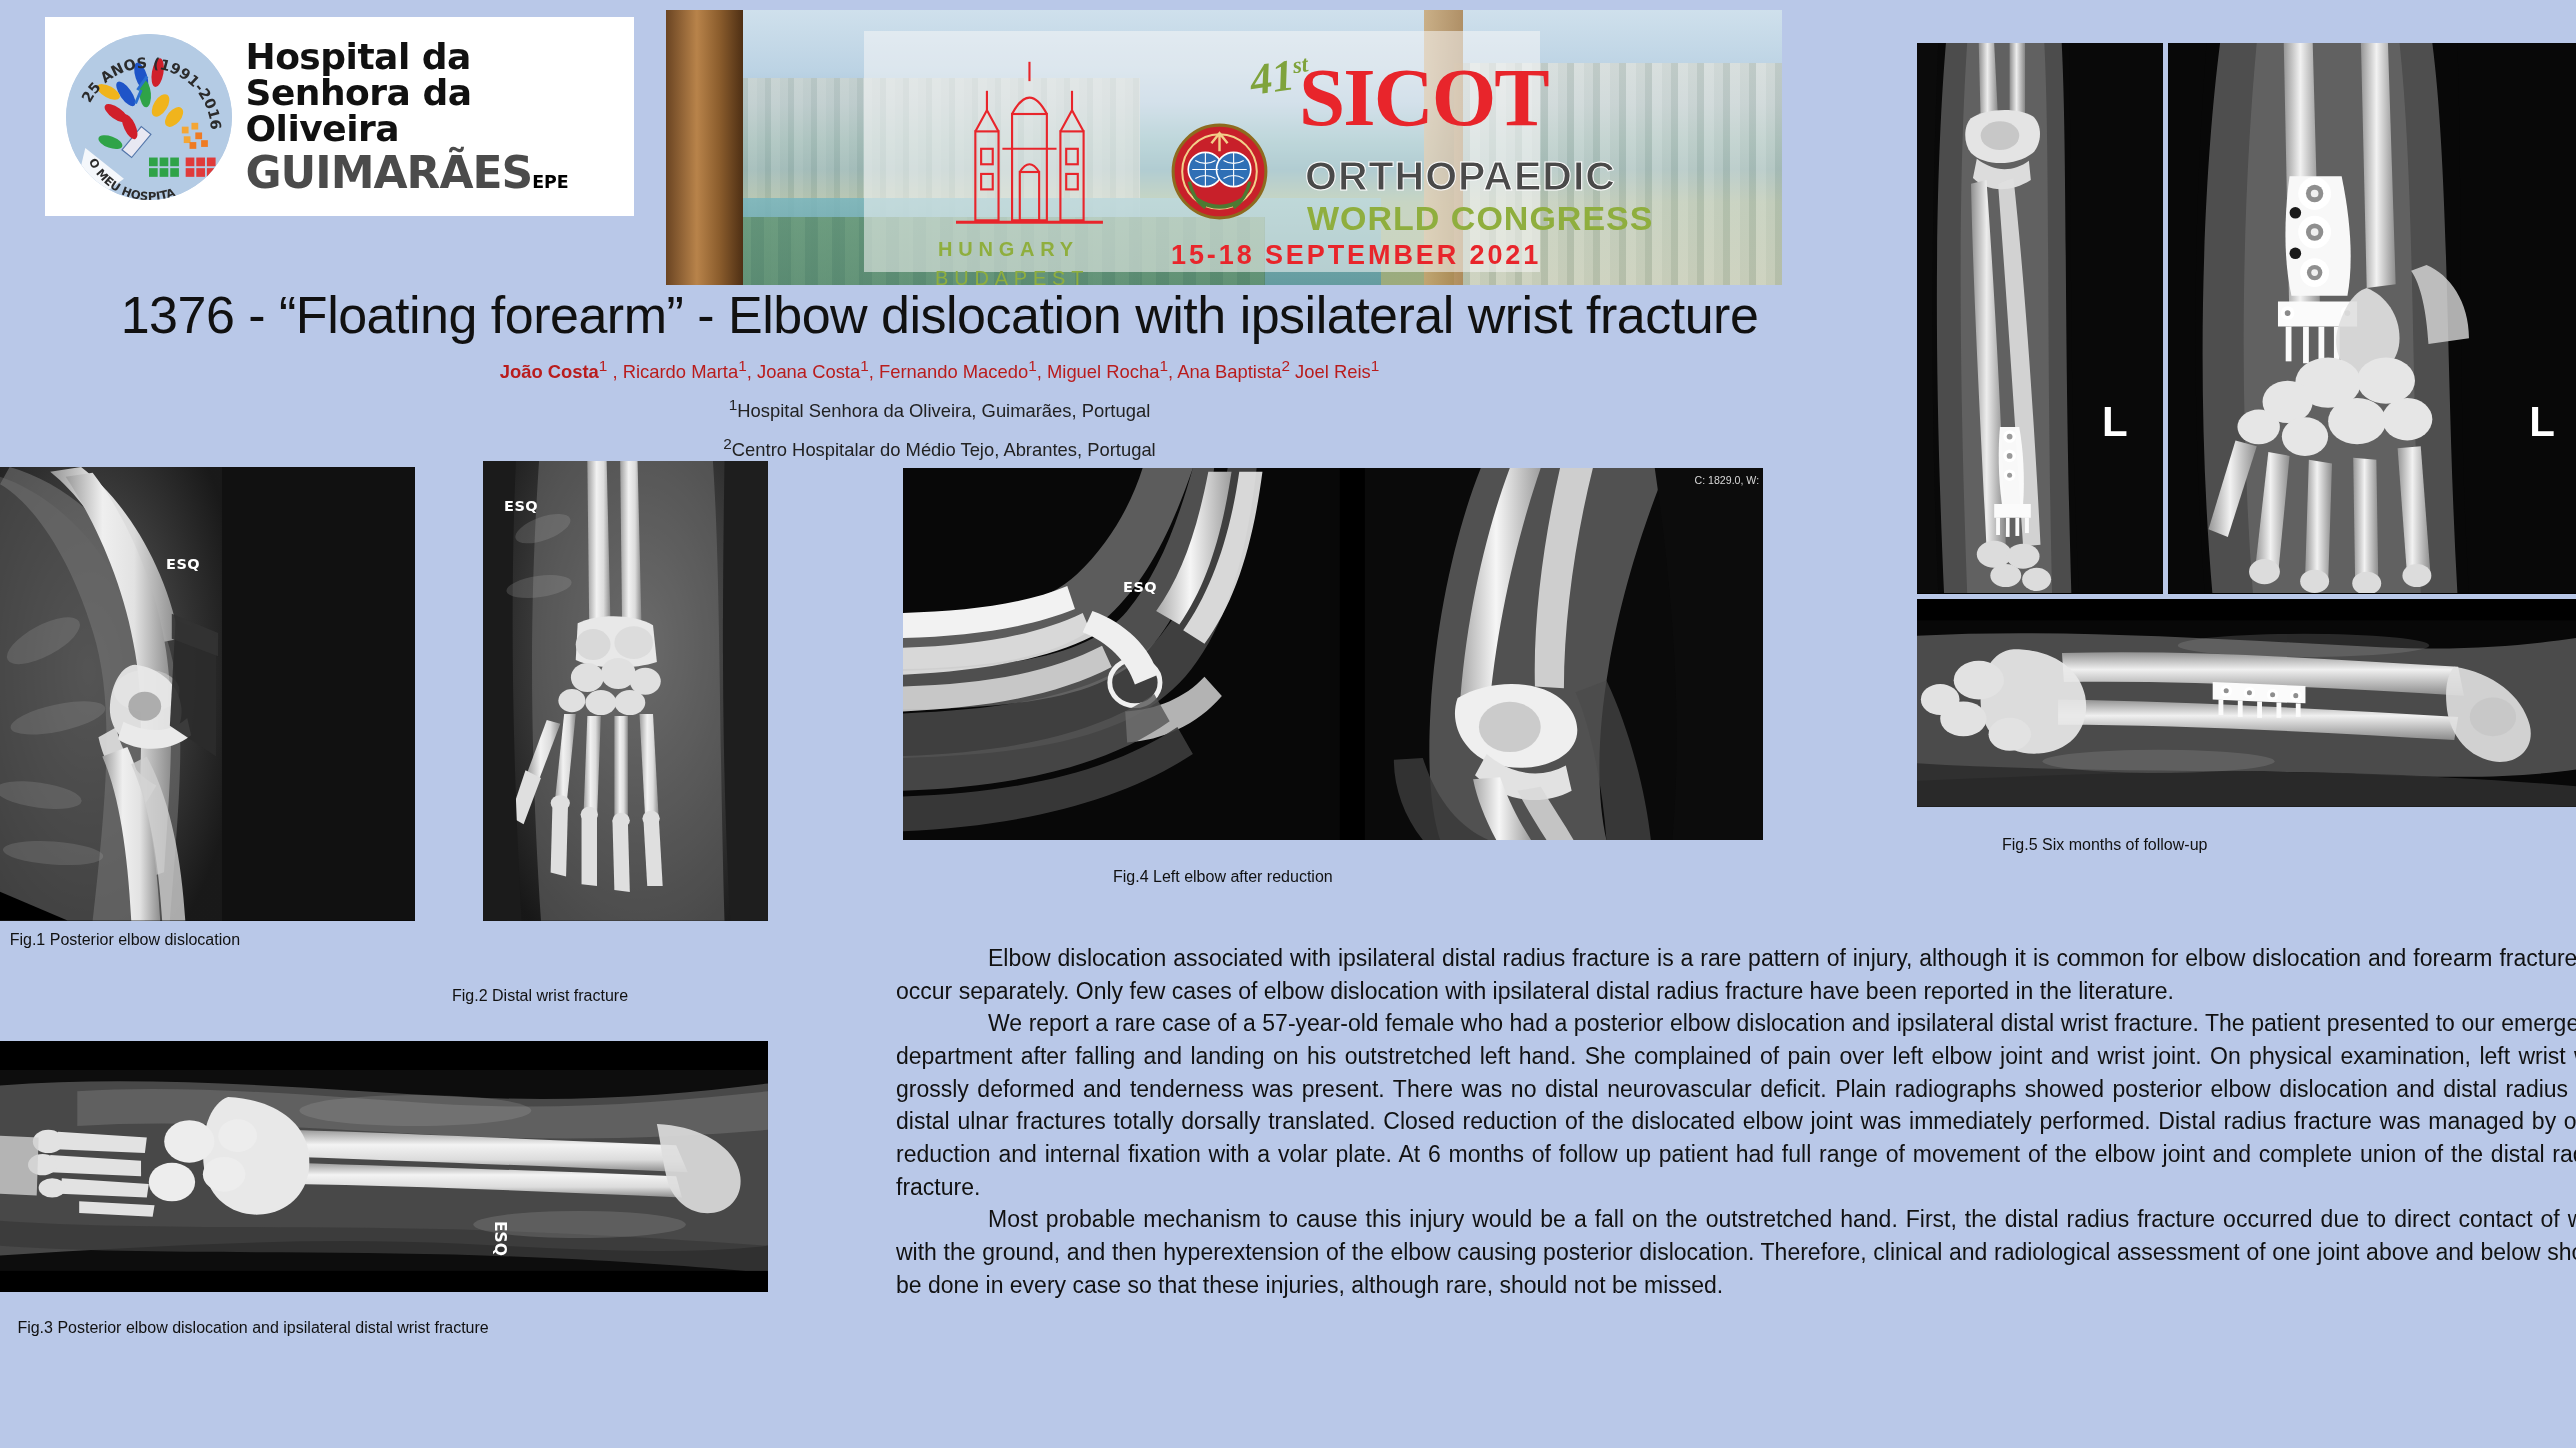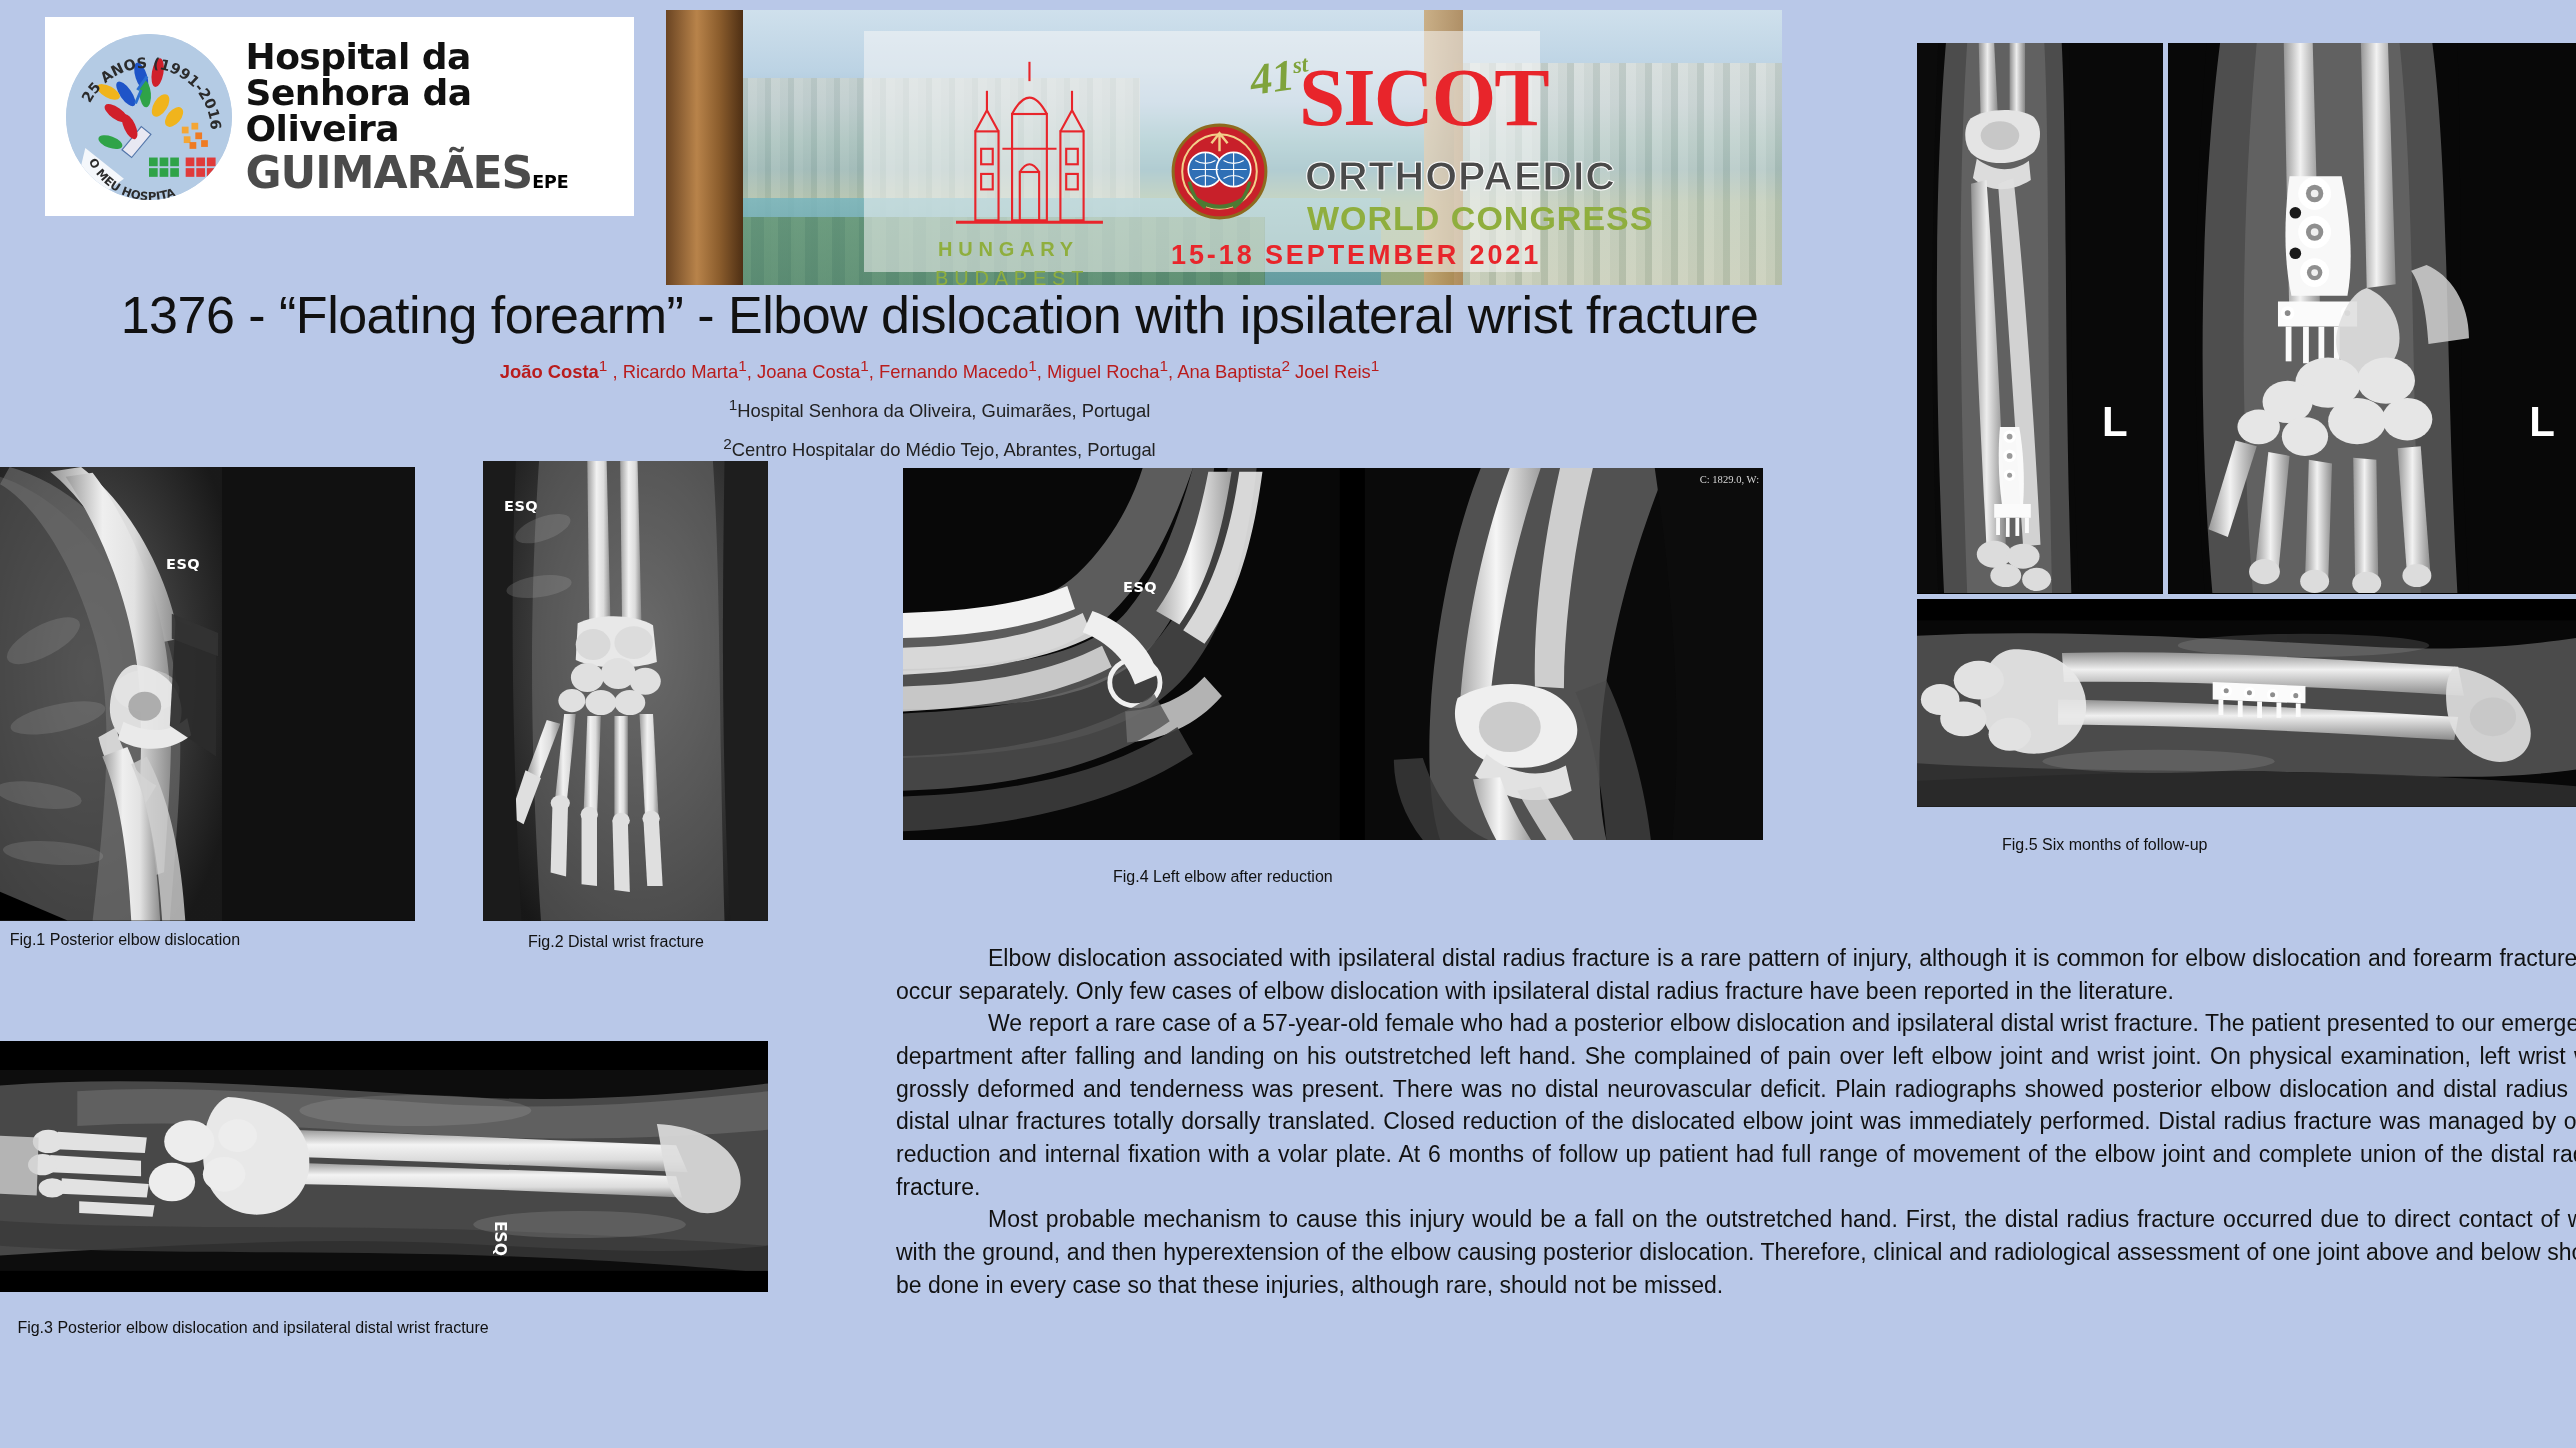--- a/index.html
+++ b/index.html
@@ -82,35 +82,35 @@
   .affil1{position:absolute;left:0;top:396px;width:1879px;text-align:center;font-size:18.4px;color:#222;}
   .affil2{position:absolute;left:0;top:435px;width:1879px;text-align:center;font-size:18.4px;color:#222;}
 
   
   .fig{position:absolute;overflow:hidden;background:#000;}
   .xr{position:absolute;inset:0;}
   .cap{position:absolute;font-size:16px;color:#111;line-height:1.25;}
   .ovl{position:absolute;color:#fff;font-weight:bold;font-size:14.5px;
        font-family:"DejaVu Sans",sans-serif;letter-spacing:0.5px;}
   .ovl-l{position:absolute;color:#fff;font-weight:bold;font-size:42px;font-family:"Liberation Sans",sans-serif;}
-  .ovl-sm{position:absolute;color:#d8d8d8;font-size:10.6px;font-family:Liberation Serif, serif;padding-left:47px;}
+  .ovl-sm{position:absolute;color:#d8d8d8;font-size:10.6px;font-family:Liberation Sans, sans-serif;padding-left:47px;}
   .ovl-rot{position:absolute;color:#fff;font-weight:bold;font-size:15.5px;
        font-family:"DejaVu Sans",sans-serif;writing-mode:vertical-rl;}
 
   
   #fig1{left:0px;   top:467px;  width:415px; height:454px;}
   #fig2{left:483px; top:461px;  width:285px; height:460px;}
   #fig3{left:0px;   top:1041px; width:768px; height:251px;}
   #fig4{left:903px; top:468px;  width:860px; height:372px;}
   #fig5a{left:1917px;top:43px;  width:246px; height:551px;}
   #fig5b{left:2168px;top:43px;  width:410px; height:551px;}
   #fig5c{left:1917px;top:599px; width:662px; height:208px;}
 
   #cap1{left:9.7px;  top:930px;  width:406px;}
-  #cap2{left:452px; top:932px;  width:328px;text-align:center;}
+  #cap2{left:452px; top:986px;  width:328px;}
   #cap3{left:17.4px;  top:1318px; width:734px;}
   #cap4{left:1113px;top:867px;  width:406px;}
   #cap5{left:2002px;top:835px;  width:386px;}
 
   
   .body-col{
     position:absolute;left:848px;top:942px;width:1719px;
     font-size:23px;line-height:1.42;text-align:justify;color:#111;margin-left:48px;
   }
   .body-col p{margin:0;text-indent:92px;}

